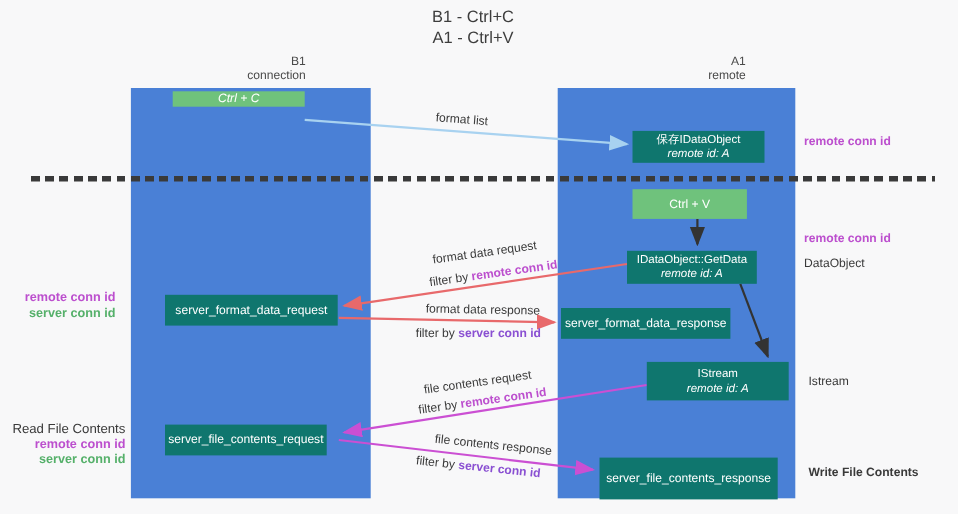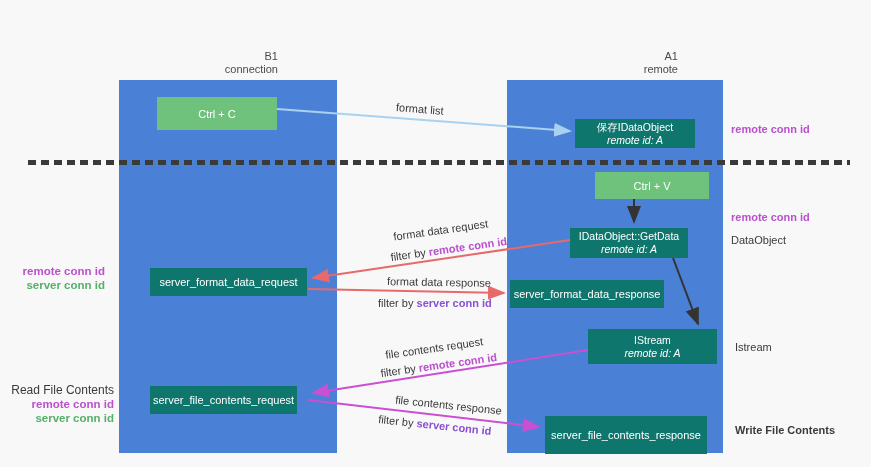--- a/index.html
+++ b/index.html
@@ -25,20 +25,24 @@
   .greentxt{color:#55b06a;font-weight:bold;}
   .blacktxt{color:#3a3a3a;}
   .sidelabel{font-size:11px;white-space:nowrap;z-index:5;}
   .leftblock{text-align:right;font-size:11.5px;line-height:14px;z-index:5;}
 </style>
 </head>
 <body>
 
 <div class="canvas">
 
+  <div class="abs title">
+    <div>B1 - Ctrl+C</div>
+    <div>A1 - Ctrl+V</div>
+  </div>
 
   <div class="abs colheader" style="left:158px;">
     <div>B1</div>
     <div>connection</div>
   </div>
   <div class="abs colheader" style="left:558px;">
     <div>A1</div>
     <div>remote</div>
   </div>
 
@@ -64,28 +68,28 @@
     </defs>
     <line x1="277" y1="109" x2="570" y2="131" stroke="#a8d2f0" stroke-width="2" marker-end="url(#ah-blue)"></line>
     <line x1="634" y1="199" x2="634" y2="222" stroke="#333333" stroke-width="2" marker-end="url(#ah-black)"></line>
     <line x1="570" y1="240" x2="313" y2="278" stroke="#e8696b" stroke-width="2" marker-end="url(#ah-red)"></line>
     <line x1="308" y1="289" x2="504" y2="293" stroke="#e8696b" stroke-width="2" marker-end="url(#ah-red)"></line>
     <line x1="673" y1="258" x2="698" y2="324" stroke="#333333" stroke-width="2" marker-end="url(#ah-black)"></line>
     <line x1="588" y1="350" x2="313" y2="393" stroke="#cb4fd3" stroke-width="2" marker-end="url(#ah-magenta)"></line>
     <line x1="308" y1="400" x2="539" y2="427" stroke="#cb4fd3" stroke-width="2" marker-end="url(#ah-magenta)"></line>
   </svg>
 
-  <div class="abs box green single" style="left:157px;top:97px;width:120px;height:33px;">Ctrl + C</div>
+  <div class="abs box green single" style="left:157px;top:83px;width:120px;height:14px;font-style:italic;">Ctrl + C</div>
 
   <div class="abs box orange" style="left:575px;top:119px;width:120px;height:29px;">
     <div class="l1">保存IDataObject</div>
     <div class="l2">remote id: A</div>
   </div>
 
-  <div class="abs box green single" style="left:575px;top:172px;width:114px;height:27px;margin-left:20px;">Ctrl + V</div>
+  <div class="abs box green single" style="left:575px;top:172px;width:104px;height:27px;">Ctrl + V</div>
 
   <div class="abs box orange" style="left:570px;top:228px;width:118px;height:30px;">
     <div class="l1">IDataObject::GetData</div>
     <div class="l2">remote id: A</div>
   </div>
 
   <div class="abs box orange single" style="left:510px;top:280px;width:154px;height:28px;">server_format_data_response</div>
 
   <div class="abs box orange single" style="left:150px;top:268px;width:157px;height:28px;">server_format_data_request</div>
 

